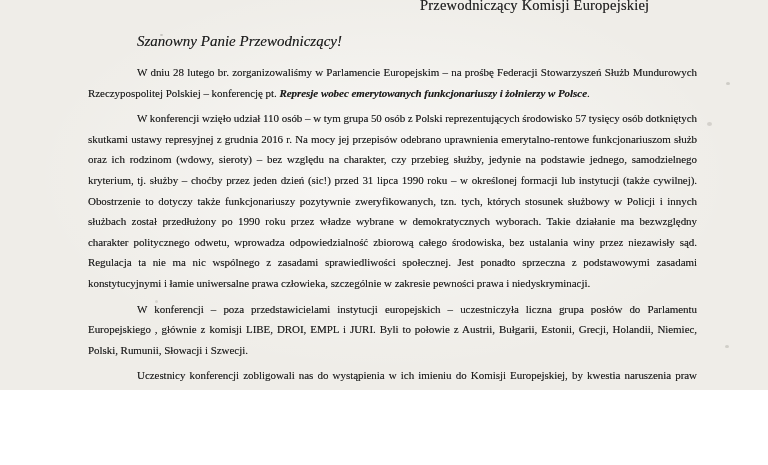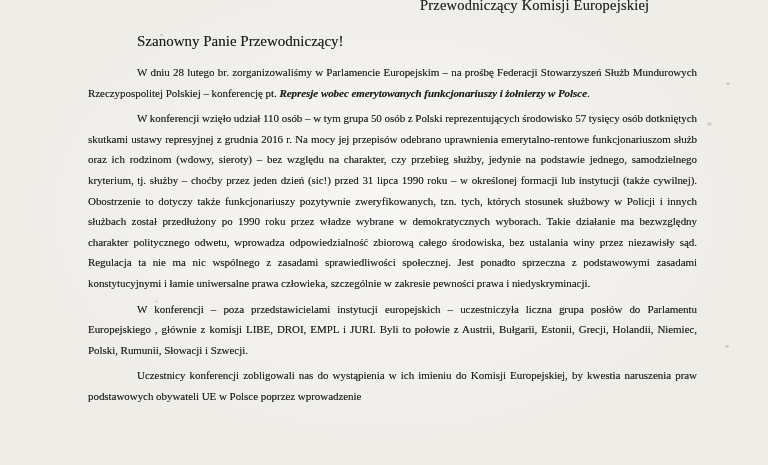--- a/index.html
+++ b/index.html
@@ -8,21 +8,21 @@
   }
   body {
     width: 768px;
     height: 465px;
     overflow: hidden;
     font-family: "Liberation Serif", serif;
   }
   .page {
     position: relative;
     width: 768px;
-    height: 465px;
+    height: 390px;
     overflow: hidden;
     background:
       radial-gradient(ellipse at 50% 45%, rgba(255,255,255,0.55) 0%, rgba(255,255,255,0) 65%),
       #efede8;
     color: #1e1e1e;
   }
   .header-right {
     position: absolute;
     top: -4px;
     left: 420px;
@@ -33,20 +33,21 @@
     color: #262626;
     text-shadow: 0 0 0.4px rgba(20,20,20,0.55);
   }
   .letter-body {
     position: absolute;
     top: 31px;
     left: 88px;
     width: 609px;
   }
   .salutation {
+    font-style: italic;
     margin: 0 0 10px 0;
     padding-left: 49px;
     font-size: 15px;
     line-height: 21px;
     text-shadow: 0 0 0.4px rgba(20,20,20,0.5);
   }
   .para {
     margin: 0 0 5px 0;
     font-size: 11px;
     line-height: 20.6px;

